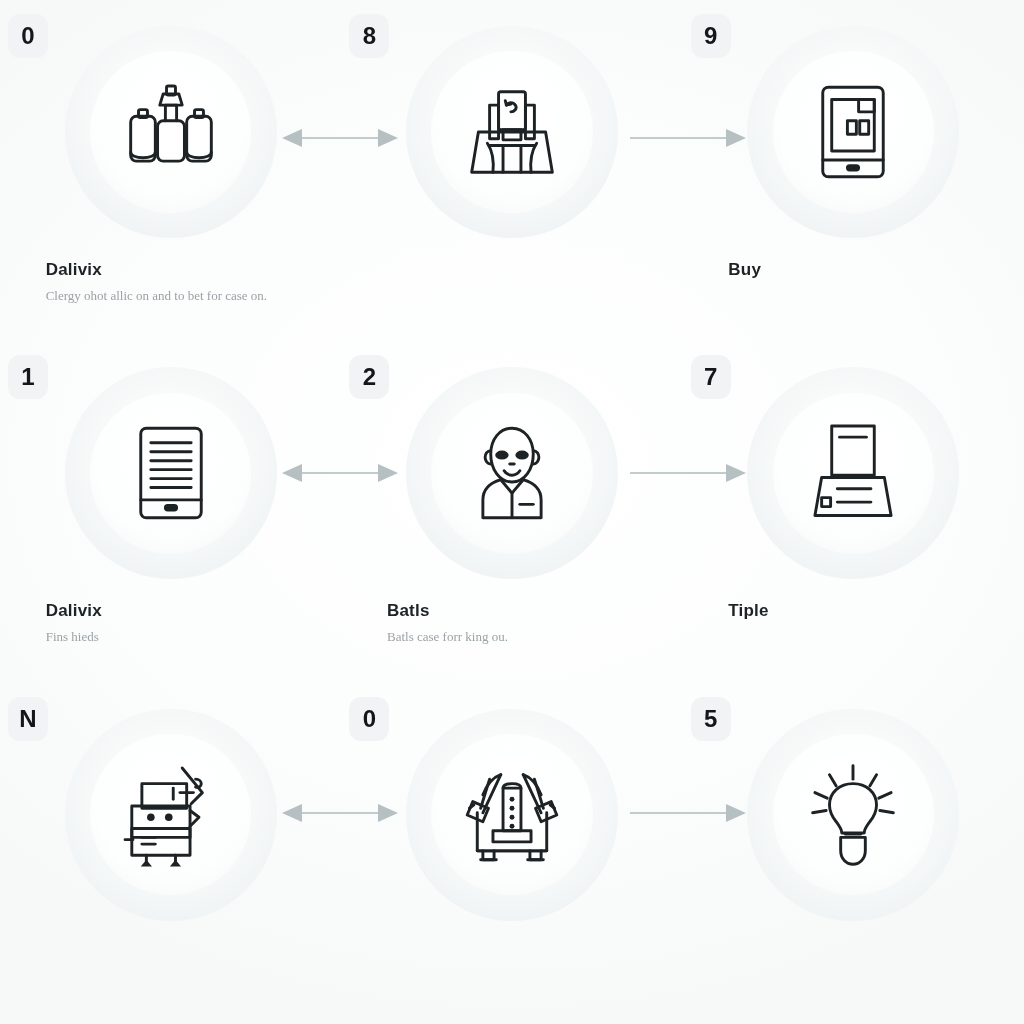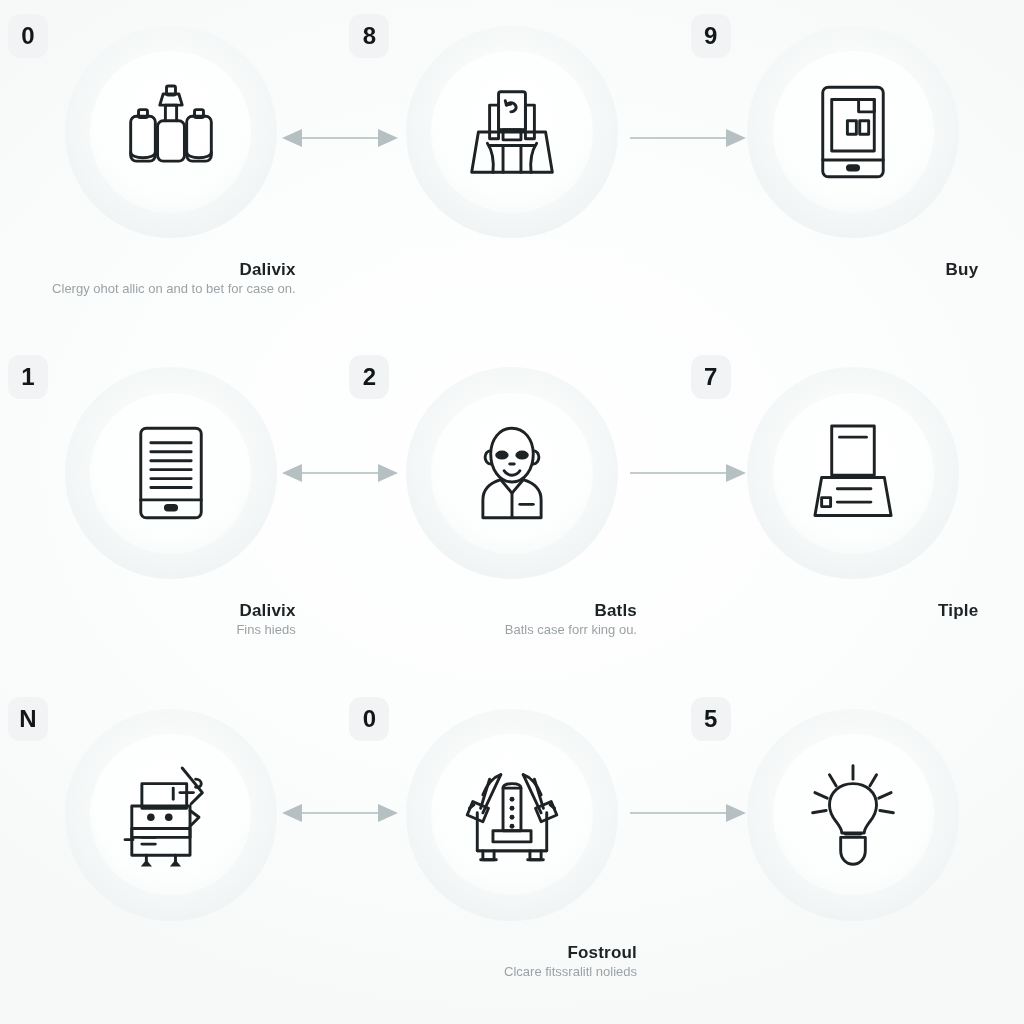--- a/index.html
+++ b/index.html
@@ -88,33 +88,35 @@
   .icon {
     position: relative;
     width: 112px;
     height: 112px;
   }
   .icon svg { display: block; width: 100%; height: 100%; }
 
   
   .caption {
     margin-top: 22px;
-    text-align: right;
+    text-align: left;
     width: 250px;
   }
   .title {
     font-size: 17px;
     font-weight: bold;
     color: #1d2225;
     letter-spacing: .2px;
   }
   .subtitle {
+    margin-top: 7px;
     font-size: 13px;
     line-height: 1.42;
     color: #9ba2a6;
+    font-family: Liberation Serif, serif;
   }
   .subtitle:empty { display: none; }
 
   
   .connector {
     position: absolute;
     height: 26px;
     display: flex;
     align-items: center;
     justify-content: center;
@@ -313,24 +315,20 @@
             <circle cx="50" cy="60" r="2.2" fill="#1d2225" stroke="none"></circle>
             <path d="M33 64h34v10H33z"></path>
             <path d="M19 48v34h62V48"></path>
             <path d="M19 82h62"></path>
             <path d="M24 82v8h10v-8"></path>
             <path d="M66 82v8h10v-8"></path>
             <path d="M22 90h14M64 90h14"></path>
           </svg>
         </div>
       </div>
-      <div class="caption">
-        <div class="title">Fostroul</div>
-        <div class="subtitle">Clcare fitssralitl nolieds</div>
-      </div>
     </div>
 
     <div class="cell">
       <div class="badge">5</div>
       <div class="disc-wrap">
         <div class="disc"></div>
         <div class="icon">
           <svg viewBox="0 0 100 100" fill="none" stroke="#1d2225" stroke-width="2.6" stroke-linecap="round" stroke-linejoin="round">
             <path d="M50 6v12"></path>
             <path d="M29 14l6 10"></path>

